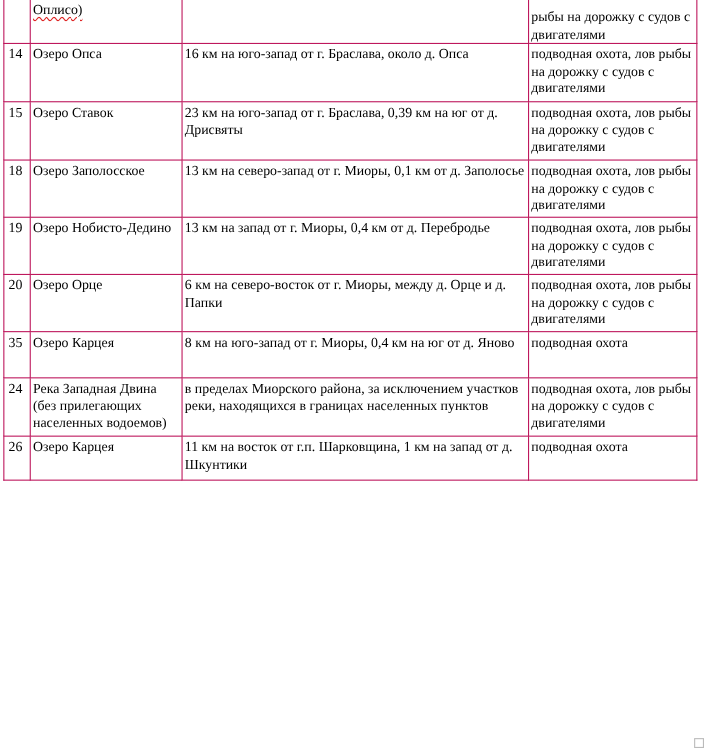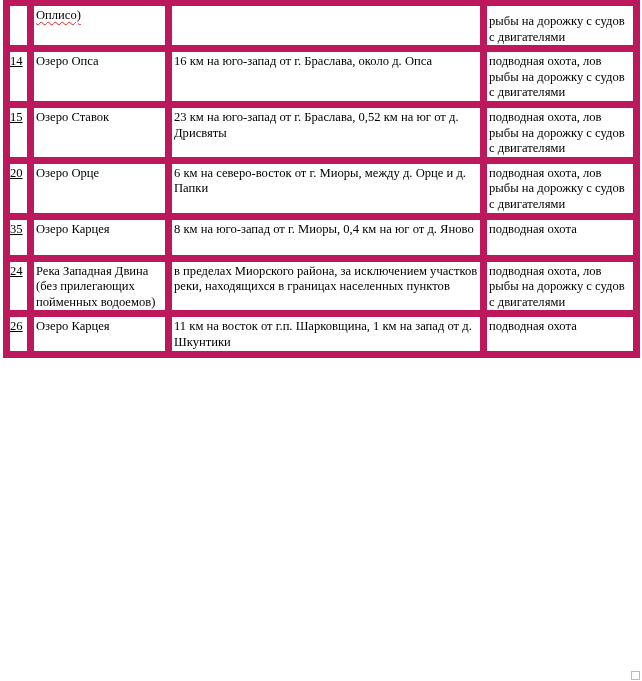--- a/index.html
+++ b/index.html
@@ -1,25 +1,25 @@
 <!DOCTYPE html>
 <html><head>
 <meta charset="utf-8">
 <style>
   html, body { margin: 0; padding: 0; background: #ffffff; }
   body { width: 642px; height: 681px; overflow: hidden; position: relative;
          font-family: "Liberation Serif", "DejaVu Serif", serif; color: #000; }
   table { position: absolute; left: 3px; top: -1px; border-collapse: collapse;
           table-layout: fixed; width: 630px; font-size: 12.6px; line-height: 15.6px; }
-  td { border: 7px solid #be185d; vertical-align: top; padding: 2px 2px 0 2px; overflow: hidden; }
+  td { border: 1px solid #be185d; vertical-align: top; padding: 2px 2px 0 2px; overflow: hidden; }
   col.c1 { width: 24px; }
   col.c2 { width: 138px; }
   col.c3 { width: 315px; }
   col.c4 { width: 153px; }
-  td.num { text-align: left; padding-right: 3px; padding-left: 0; text-decoration: underline; }
+  td.num { text-align: center; padding-right: 3px; padding-left: 0; }
   .sp { text-decoration: underline wavy #d22; text-decoration-thickness: 1px; text-underline-offset: 2px; }
   .corner { position: absolute; right: 2px; bottom: 1px; width: 7px; height: 7px;
             border: 1px solid #bbb; background: #fff; }
 </style>
 </head>
 <body>
 
 <table>
   <colgroup>
       <col class="c1">
@@ -36,38 +36,50 @@
     </tr>
     <tr style="height:53px">
       <td class="num">14</td>
       <td>Озеро Опса</td>
       <td>16 км на юго-запад от г. Браслава, около д. Опса</td>
       <td>подводная охота, лов рыбы на дорожку с судов с двигателями</td>
     </tr>
     <tr style="height:53px">
       <td class="num">15</td>
       <td>Озеро Ставок</td>
-      <td>23 км на юго-запад от г. Браслава, 0,52 км на юг от д. Дрисвяты</td>
+      <td>23 км на юго-запад от г. Браслава, 0,39 км на юг от д. Дрисвяты</td>
+      <td>подводная охота, лов рыбы на дорожку с судов с двигателями</td>
+    </tr>
+    <tr style="height:52px">
+      <td class="num">18</td>
+      <td>Озеро Заполосское</td>
+      <td>13 км на северо-запад от г. Миоры, 0,1 км от д. Заполосье</td>
+      <td>подводная охота, лов рыбы на дорожку с судов с двигателями</td>
+    </tr>
+    <tr style="height:52px">
+      <td class="num">19</td>
+      <td style="white-space:nowrap">Озеро Нобисто-Дедино</td>
+      <td>13 км на запад от г. Миоры, 0,4 км от д. Перебродье</td>
       <td>подводная охота, лов рыбы на дорожку с судов с двигателями</td>
     </tr>
     <tr style="height:52px">
       <td class="num">20</td>
       <td>Озеро Орце</td>
       <td>6 км на северо-восток от г. Миоры, между д. Орце и д. Папки</td>
       <td>подводная охота, лов рыбы на дорожку с судов с двигателями</td>
     </tr>
     <tr style="height:42px">
       <td class="num">35</td>
       <td>Озеро Карцея</td>
       <td>8 км на юго-запад от г. Миоры, 0,4 км на юг от д. Яново</td>
       <td>подводная охота</td>
     </tr>
     <tr style="height:53px">
       <td class="num">24</td>
-      <td>Река Западная Двина (без прилегающих пойменных водоемов)</td>
+      <td>Река Западная Двина (без прилегающих населенных водоемов)</td>
       <td>в пределах Миорского района, за исключением участков реки, находящихся в границах населенных пунктов</td>
       <td>подводная охота, лов рыбы на дорожку с судов с двигателями</td>
     </tr>
     <tr style="height:40px">
       <td class="num">26</td>
       <td>Озеро Карцея</td>
       <td>11 км на восток от г.п. Шарковщина, 1 км на запад от д. Шкунтики</td>
       <td>подводная охота</td>
     </tr>
   </tbody>

